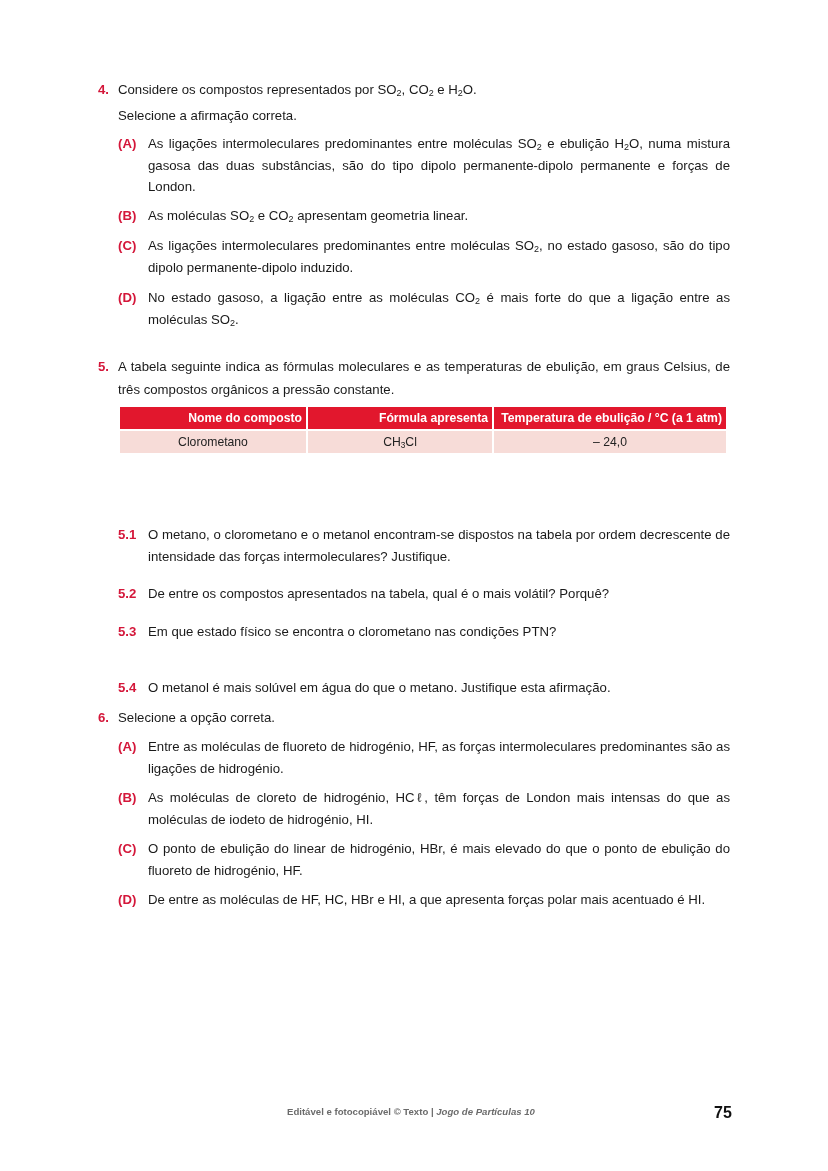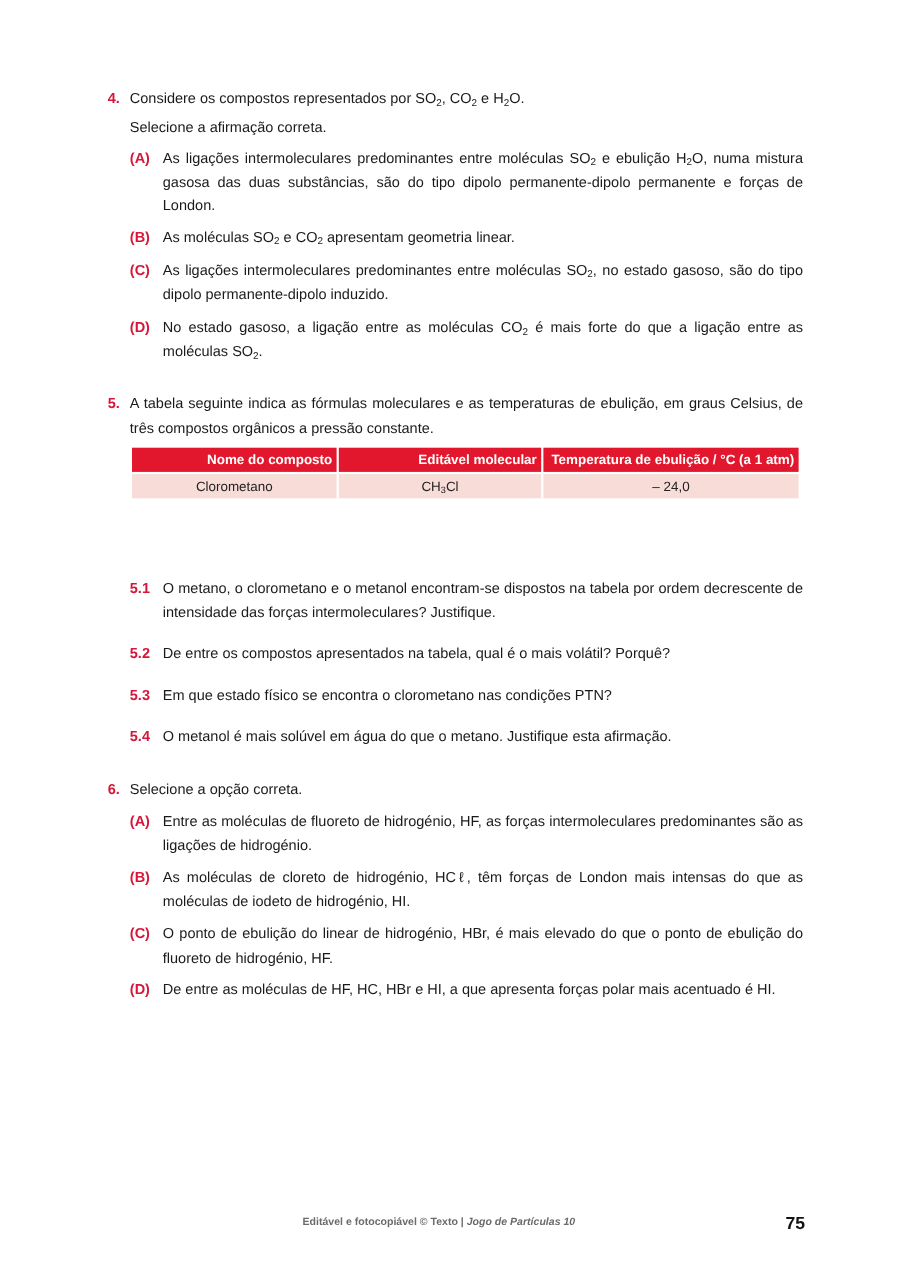--- a/index.html
+++ b/index.html
@@ -11,21 +11,21 @@
   .qtext { margin-left: 20px; text-align: justify; }
   .opt { position: absolute; left: 118px; width: 612px; line-height: 21.5px; }
   .optlbl { position: absolute; left: 0; top: 0; color: #d4173a; font-weight: bold; }
   .opttext { margin-left: 30px; text-align: justify; }
   sub { font-size: 0.68em; vertical-align: -0.25em; line-height: 0; }
   table.data { position: absolute; left: 118px; top: 405px; width: 610px;
                border-collapse: separate; border-spacing: 2px 2px; font-size: 12.2px; }
   table.data th { background: #e2172d; color: #ffffff; font-weight: bold; height: 22px;
                   padding: 0 4px; text-align: right; }
   table.data td { background: #f7dcd8; height: 22px; text-align: center; padding: 0 4px; color: #222; }
-  .footer { position: absolute; top: 1106px; left: 275px; font-size: 9.6px; color: #6b6b6b; font-weight: bold; }
+  .footer { position: absolute; top: 1106px; left: 287px; font-size: 9.6px; color: #6b6b6b; font-weight: bold; }
   .footer i { font-weight: bold; font-style: italic; }
   .pagenum { position: absolute; top: 1104px; left: 714px; font-size: 16px; font-weight: bold; color: #111; }
 </style>
 </head>
 <body>
 
 <div class="page">
 
   <div class="q" style="top:78px;">
     <span class="qnum">4.</span>
@@ -55,21 +55,21 @@
 
   <div class="q" style="top:355px;">
     <span class="qnum">5.</span>
     <div class="qtext">A tabela seguinte indica as fórmulas moleculares e as temperaturas de ebulição, em graus Celsius, de três compostos orgânicos a pressão constante.</div>
   </div>
 
   <table class="data">
     <thead>
       <tr>
         <th style="width:178px;">Nome do composto</th>
-        <th style="width:176px;">Editável molecular</th>
+        <th style="width:176px;">Fórmula apresenta</th>
         <th>Temperatura de ebulição / °C (a 1 atm)</th>
       </tr>
     </thead>
     <tbody>
       <tr>
         <td>Clorometano</td>
         <td><span>CH</span><sub>3</sub><span>Cl</span></td>
         <td>– 24,0</td>
       </tr>
     </tbody>
@@ -80,21 +80,21 @@
     <div class="opttext">O metano, o clorometano e o metanol encontram-se dispostos na tabela por ordem decrescente de intensidade das forças intermoleculares? Justifique.</div>
   </div>
   <div class="opt" style="top:583px;">
     <span class="optlbl">5.2</span>
     <div class="opttext">De entre os compostos apresentados na tabela, qual é o mais volátil? Porquê?</div>
   </div>
   <div class="opt" style="top:621px;">
     <span class="optlbl">5.3</span>
     <div class="opttext">Em que estado físico se encontra o clorometano nas condições PTN?</div>
   </div>
-  <div class="opt" style="top:659px;">
+  <div class="opt" style="top:677px;">
     <span class="optlbl">5.4</span>
     <div class="opttext">O metanol é mais solúvel em água do que o metano. Justifique esta afirmação.</div>
   </div>
 
   <div class="q" style="top:706px;">
     <span class="qnum">6.</span>
     <div class="qtext">Selecione a opção correta.</div>
   </div>
 
   <div class="opt" style="top:736px;">

